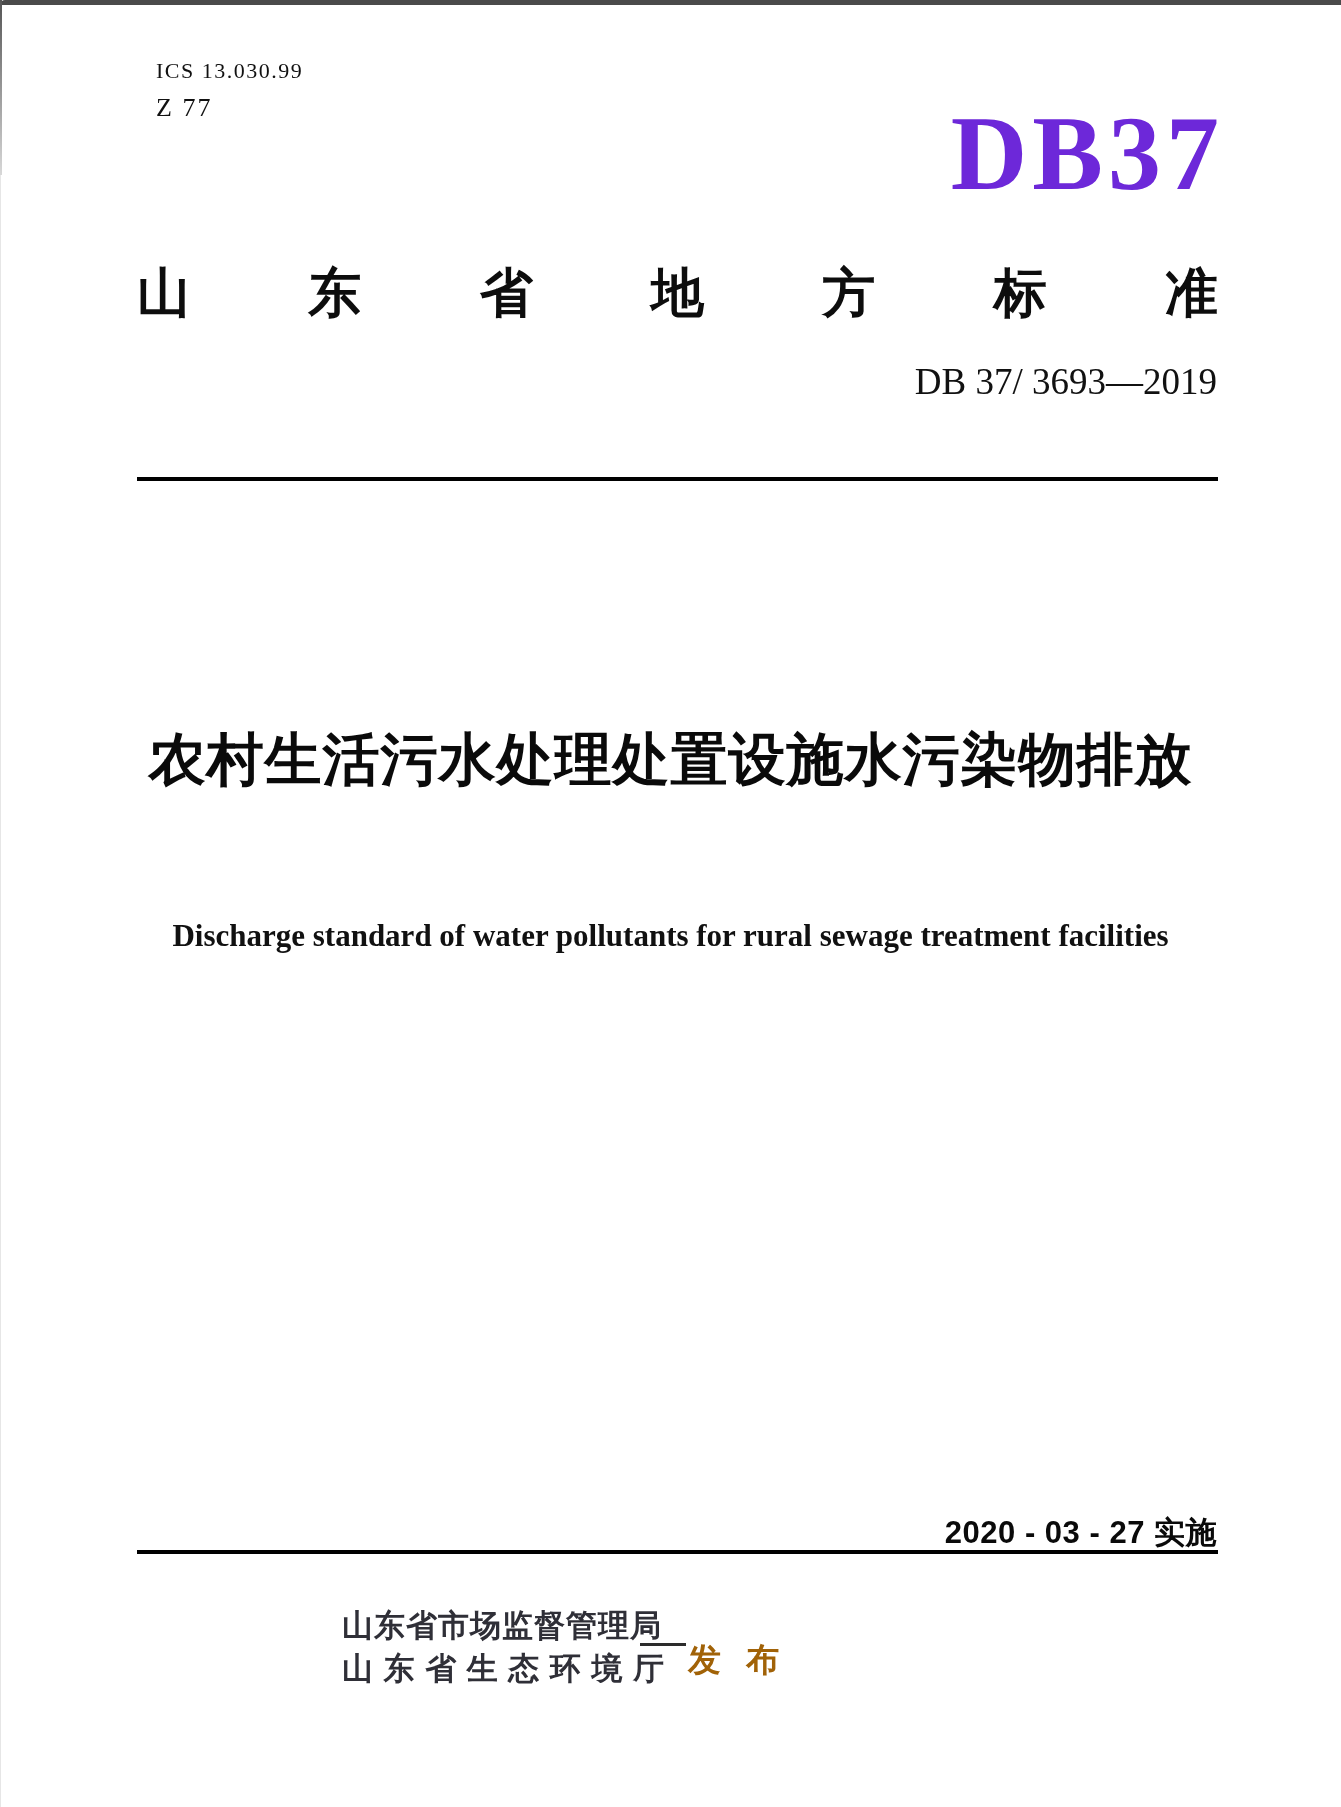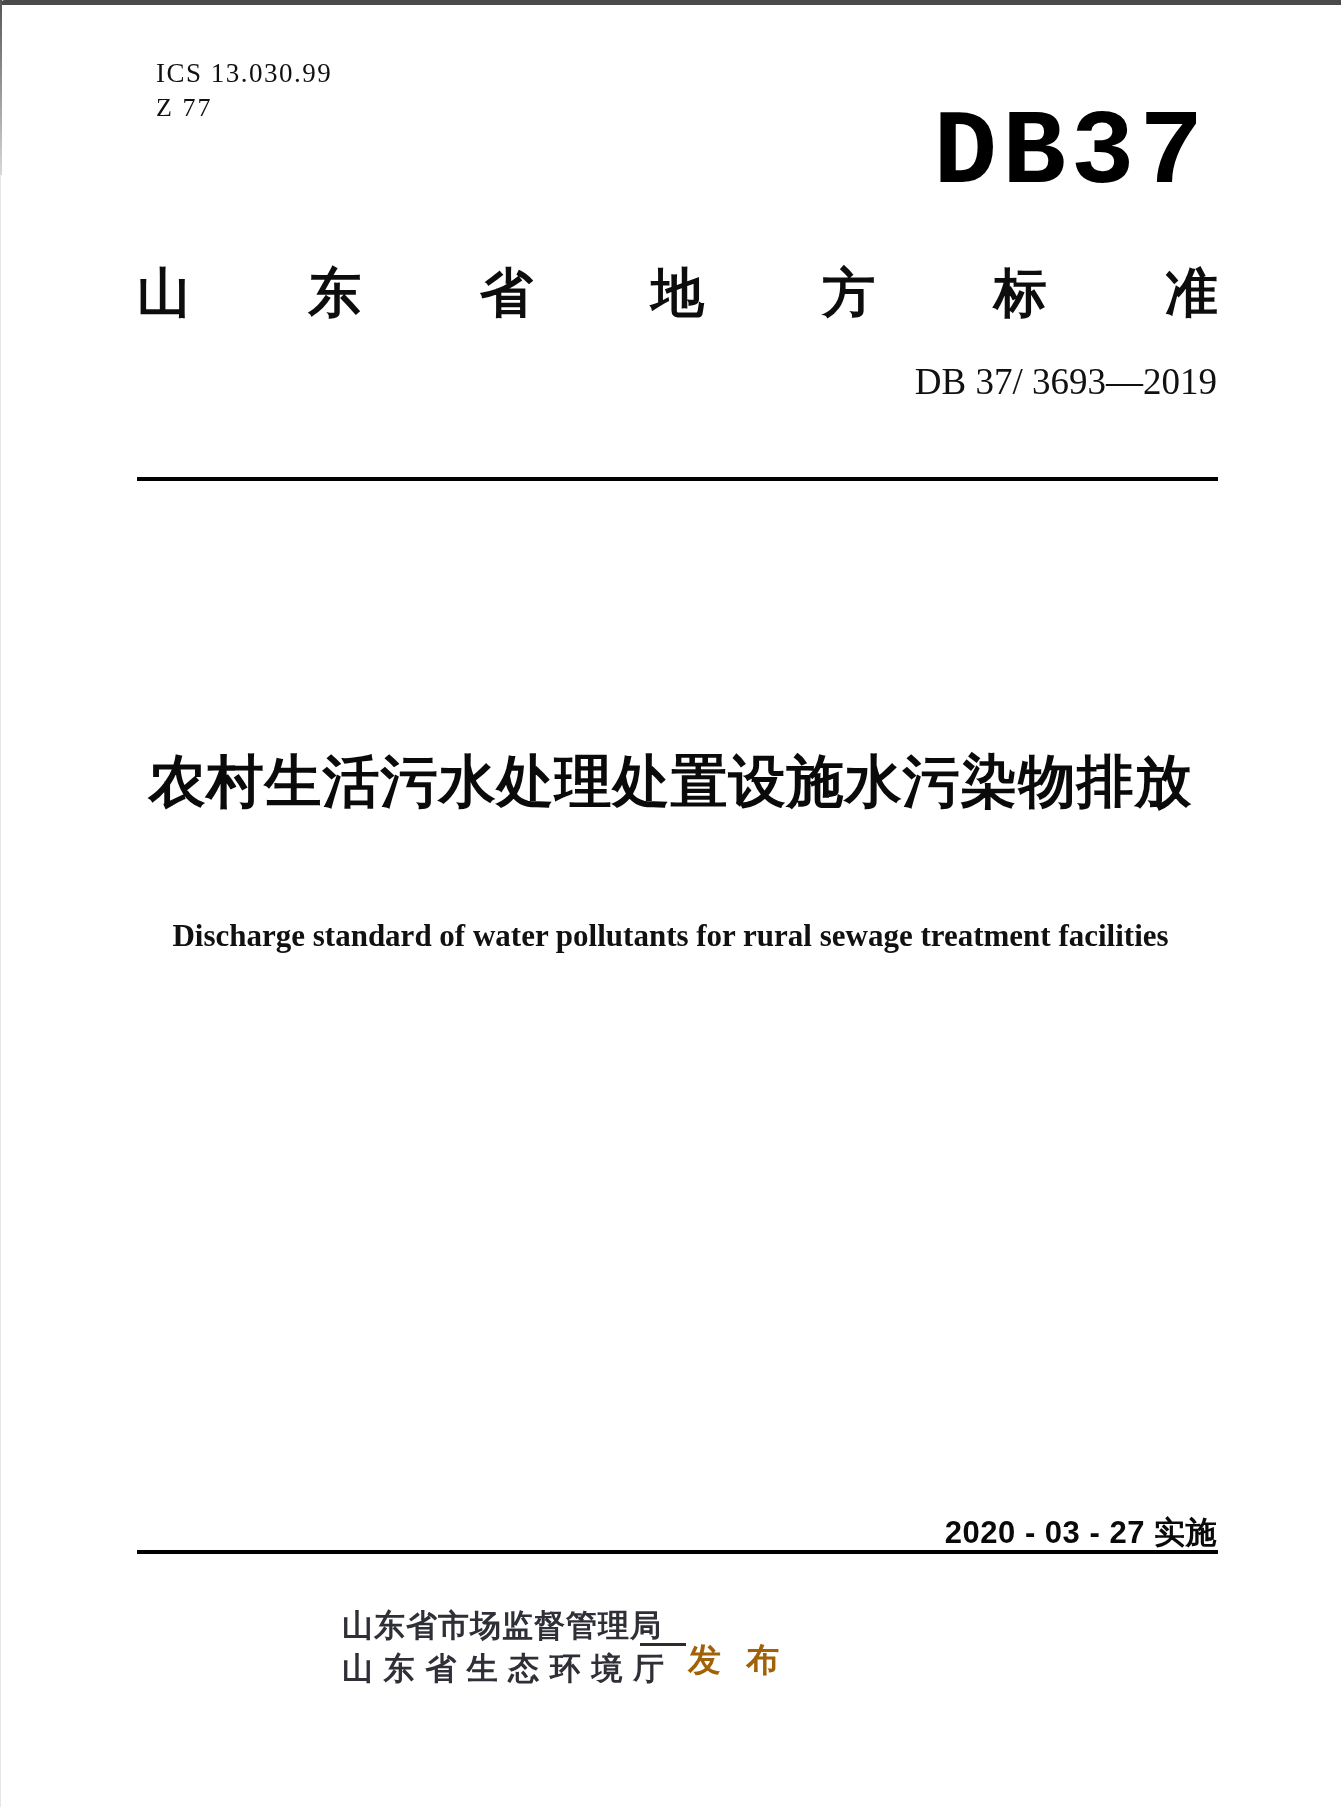--- a/index.html
+++ b/index.html
@@ -21,32 +21,32 @@
     position: absolute; top: 0; left: 0; width: 2px; height: 175px;
     background: linear-gradient(to bottom, #555555, #d8d8d8);
   }
   .edge-left-faint {
     position: absolute; top: 0; left: 0; width: 1px; height: 100%;
     background: #e6e6e6;
   }
   .ics {
     position: absolute; left: 156px; top: 58px;
     font-family: "Liberation Serif", "DejaVu Serif", serif;
-    font-size: 27px; letter-spacing: 1.5px; color: #111;
+    font-size: 22px; letter-spacing: 1.5px; color: #111;
   }
   .cls {
     position: absolute; left: 156px; top: 93px;
     font-family: "Liberation Serif", "DejaVu Serif", serif;
     font-size: 26px; letter-spacing: 2px; color: #111;
   }
   .big-code {
-    position: absolute; right: 138px; top: 96px;
-    font-family: Liberation Mono, monospace;
+    position: absolute; right: 122px; top: 96px;
+    font-family: Liberation Serif, serif;
     font-weight: bold; font-size: 106px; line-height: 1.1;
-    letter-spacing: 5px; margin-right: -5px; color: #000000;
+    letter-spacing: 5px; margin-right: -5px; color: #6d28d9;
   }
   .std-type {
     position: absolute; left: 137px; top: 258px; width: 1081px;
     display: flex; justify-content: space-between;
     font-size: 53px; font-weight: 600; color: #0d0d0d;
   }
   .std-number {
     position: absolute; right: 124px; top: 360px;
     font-family: "Liberation Serif", "DejaVu Serif", serif;
     font-size: 37px; color: #111;
@@ -55,21 +55,21 @@
     position: absolute; left: 137px; width: 1081px; height: 4px;
     background: #000;
   }
   .rule-head { top: 477px; }
   .rule-dates { top: 1550px; }
   .title-cn {
     position: absolute; left: 0; width: 100%;
     text-align: center; font-size: 57px; font-weight: 700;
     letter-spacing: 1px; color: #0a0a0a;
   }
-  .title-cn-1 { top: 722px; margin-top: 22px; }
+  .title-cn-1 { top: 722px; }
   .title-cn-2 { top: 797px; }
   .title-en {
     position: absolute; left: 0; width: 100%; top: 918px;
     text-align: center;
     font-family: "Liberation Serif", "DejaVu Serif", serif;
     font-size: 31px; color: #111; font-weight: bold;
   }
   .date {
     position: absolute; top: 1512px;
     font-size: 31px; font-weight: 600; letter-spacing: 0.5px; color: #0a0a0a;

